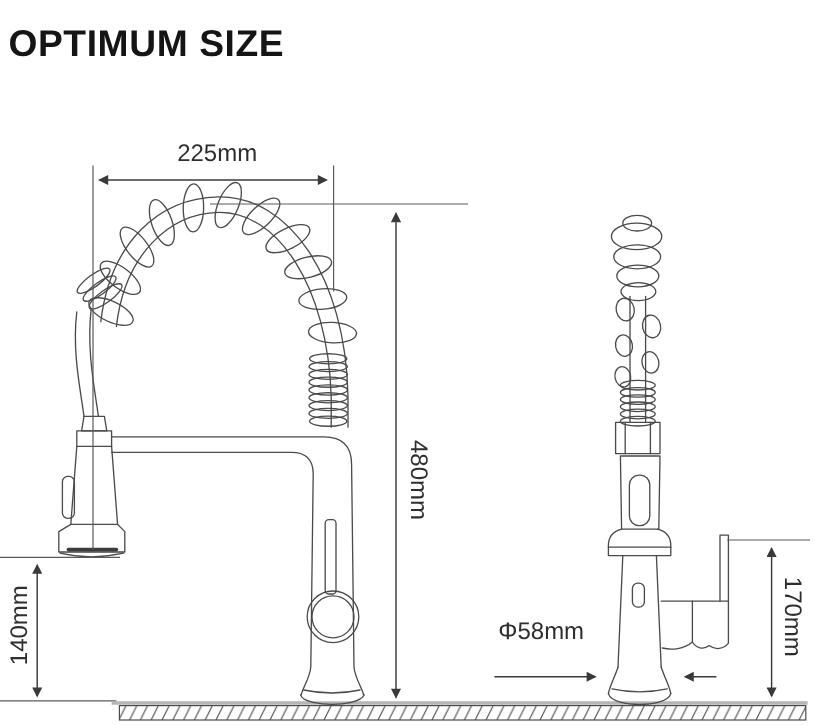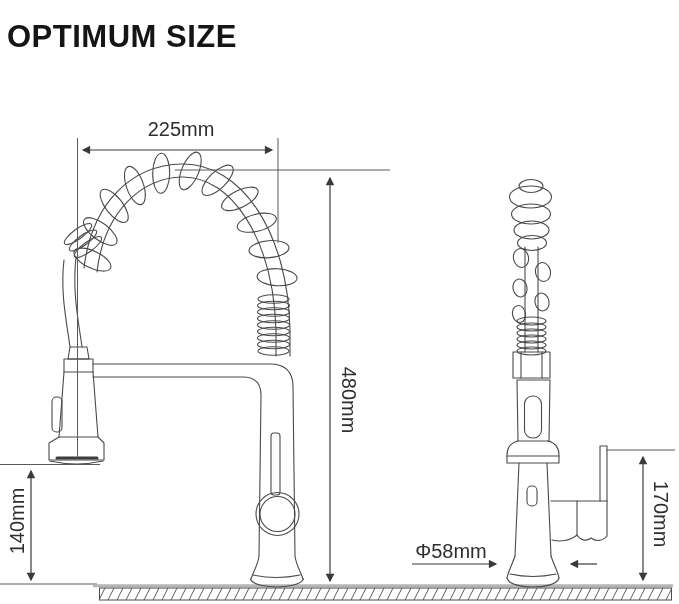--- a/index.html
+++ b/index.html
@@ -185,14 +185,14 @@
   <h1 class="title">OPTIMUM SIZE</h1>
 
   <div class="dim-label" style="left:171px;top:129px;margin-left:10px;">225mm</div>
 
   <div class="dim-label rot-cw" style="left:348px;top:400px;">480mm</div>
 
   <div class="dim-label rot-ccw" style="left:17px;top:521px;">140mm</div>
 
   <div class="dim-label rot-cw" style="left:660px;top:514px;">170mm</div>
 
-  <div class="dim-label" style="left:451px;top:551px;text-align:center;">Φ58mm</div>
+  <div class="dim-label" style="left:451px;top:527px;text-align:center;">Φ58mm</div>
 </div>
 
 </body></html>

